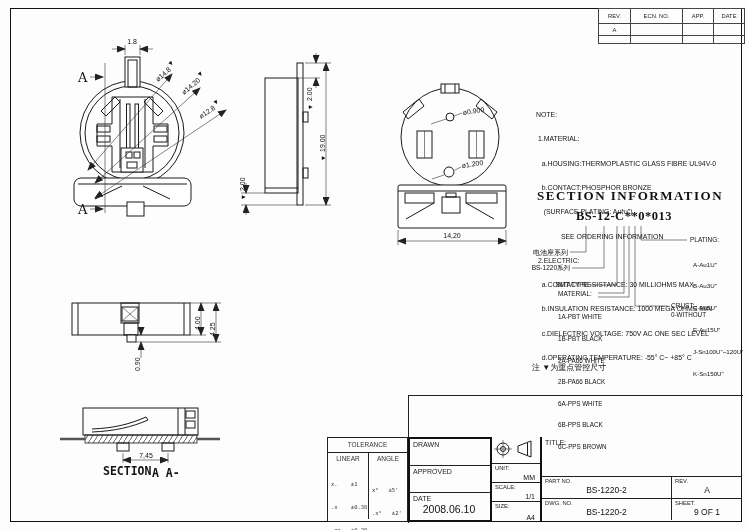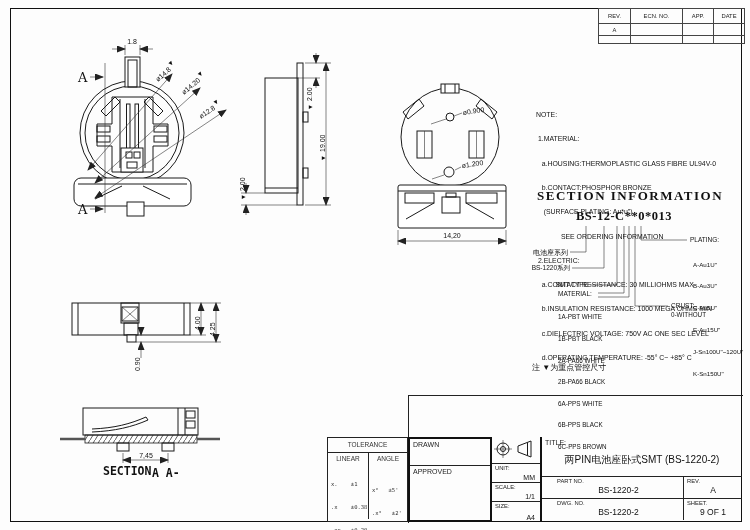--- a/index.html
+++ b/index.html
@@ -55,21 +55,21 @@
   .dr-lab{position:absolute;left:3px;top:2px;font-size:7px;color:#222;}
   .dr-date{position:absolute;left:0;right:2px;top:10px;text-align:center;font-size:10.5px;color:#111;}
   #symcol{left:492px;top:437px;width:48px;height:85px;box-sizing:border-box;}
   .sy-row{position:relative;border-bottom:1px solid #222;box-sizing:border-box;}
   .sy-lab{position:absolute;left:3px;top:1px;font-size:5.8px;color:#222;}
   .sy-val{position:absolute;right:5px;bottom:1px;font-size:7px;color:#111;}
   #titlebox{left:540px;top:437px;width:202px;height:85px;border-left:2px solid #111;box-sizing:border-box;}
   .t-title{position:relative;height:40px;border-bottom:1px solid #222;box-sizing:border-box;}
   .t-title-lab{position:absolute;left:3px;top:2px;font-size:7px;color:#222;}
   .t-title-val{position:absolute;left:0;right:0;top:16px;text-align:center;font-size:10px;color:#111;}
-  .t-row{display:flex;height:22px;border-bottom:1px solid #222;box-sizing:border-box;padding-left:12px;}
+  .t-row{display:flex;height:22px;border-bottom:1px solid #222;box-sizing:border-box;}
   .t-row:last-child{height:21px;border-bottom:none;}
   .t-main{position:relative;width:130px;border-right:1px solid #222;box-sizing:border-box;}
   .t-side{position:relative;flex:1;}
   .t-lab{position:absolute;left:3px;top:1px;font-size:5.8px;color:#222;}
   .t-val{position:absolute;left:0;right:0;top:8px;text-align:center;font-size:8.5px;color:#111;}
 </style>
 </head>
 <body>
 
 <div class="sheet">
@@ -343,20 +343,24 @@
     </div>
   </div>
 
   <div class="abs" id="drawnbox">
     <div class="dr-row">
       <div class="dr-lab">DRAWN</div>
     </div>
     <div class="dr-row">
       <div class="dr-lab">APPROVED</div>
     </div>
+    <div class="dr-row">
+      <div class="dr-lab">DATE</div>
+      <div class="dr-date">2008.06.10</div>
+    </div>
   </div>
 
   <div class="abs" id="symcol">
     <div class="sy-row" style="height:27px;">
       <svg width="46" height="25" viewBox="0 0 46 25">
         <circle cx="11" cy="12" r="6" class="g"></circle>
         <circle cx="11" cy="12" r="2.5" class="g"></circle>
         <path class="d" d="M2,12 H20 M11,3 V21"></path>
         <path class="g" d="M26,9 L39,4 V20 L26,15 Z M35.5,5.5 V18.5"></path>
       </svg>
@@ -371,21 +375,20 @@
     </div>
     <div class="sy-row" style="height:20px;border-bottom:none;">
       <div class="sy-lab">SIZE:</div>
       <div class="sy-val">A4</div>
     </div>
   </div>
 
   <div class="abs" id="titlebox">
     <div class="t-title">
       <div class="t-title-lab">TITLE:</div>
-      <div class="t-title-val">两PIN电池座卧式SMT (BS-1220-2)</div>
     </div>
     <div class="t-row">
       <div class="t-main">
         <div class="t-lab">PART NO.</div>
         <div class="t-val">BS-1220-2</div>
       </div>
       <div class="t-side">
         <div class="t-lab">REV.</div>
         <div class="t-val">A</div>
       </div>

